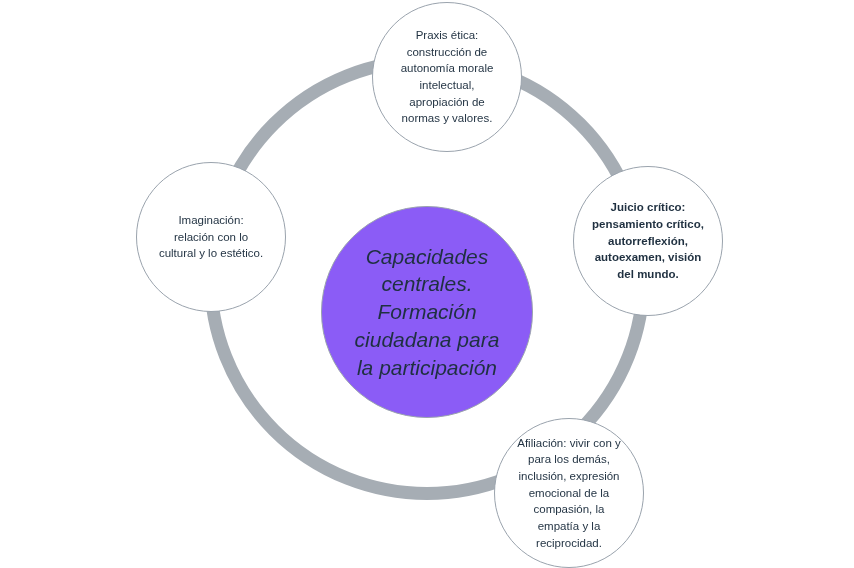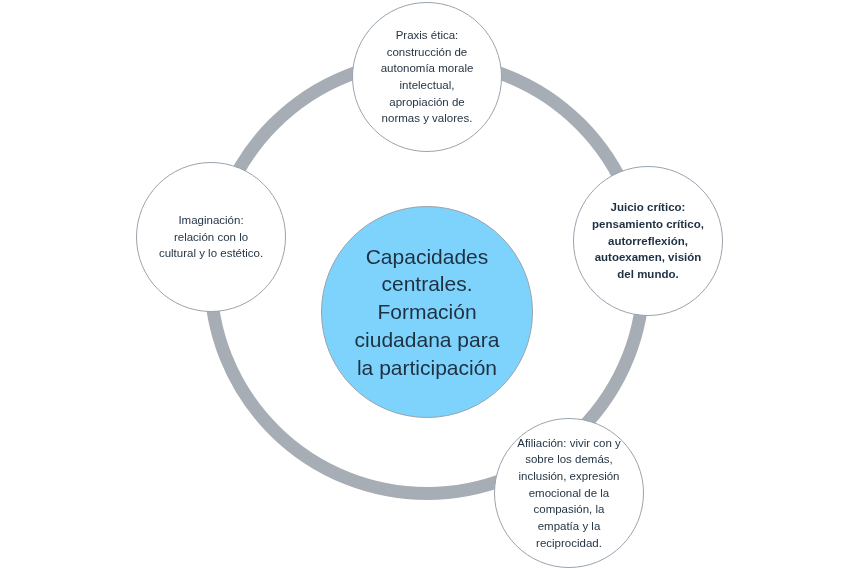--- a/index.html
+++ b/index.html
@@ -31,26 +31,27 @@
   }
   
   .hub {
     position: absolute;
     left: 321px;
     top: 206px;
     width: 212px;
     height: 212px;
     border-radius: 50%;
     border: 1px solid #9aa3ad;
-    background: #7dd3fc;
+    background: #8b5cf6;
     box-sizing: border-box;
     display: flex;
     align-items: center;
     justify-content: center;
     text-align: center;
+    font-style: italic;
   }
   .hub-text {
     font-size: 21px;
     line-height: 1.32;
     color: #1f3040;
     padding: 0 14px;
     white-space: pre-line;
   }
   
   .node {
@@ -64,21 +65,21 @@
     justify-content: center;
     text-align: center;
   }
   .node-text {
     font-size: 11.5px;
     line-height: 1.45;
     color: #1f3040;
     padding: 0 12px;
     white-space: pre-line;
   }
-  .node-praxis   { left: 352px; top: 2px;   width: 150px; height: 150px; }
+  .node-praxis   { left: 372px; top: 2px;   width: 150px; height: 150px; }
   .node-juicio   { left: 573px; top: 166px; width: 150px; height: 150px; font-weight: bold; }
   .node-afiliacion { left: 494px; top: 418px; width: 150px; height: 150px; }
   .node-control  { left: 216px; top: 408px; width: 156px; height: 156px; }
   .node-imaginacion { left: 136px; top: 162px; width: 150px; height: 150px; }
 </style>
 </head>
 <body>
 
 <div id="diagram">
 
@@ -96,21 +97,21 @@
   <div class="node node-juicio">
     <span class="node-text">Juicio crítico:
 pensamiento crítico,
 autorreflexión,
 autoexamen, visión
 del mundo.</span>
   </div>
 
   <div class="node node-afiliacion">
     <span class="node-text">Afiliación: vivir con y
-sobre los demás,
+para los demás,
 inclusión, expresión
 emocional de la
 compasión, la
 empatía y la
 reciprocidad.</span>
   </div>
 
 
   <div class="node node-imaginacion">
     <span class="node-text">Imaginación:

